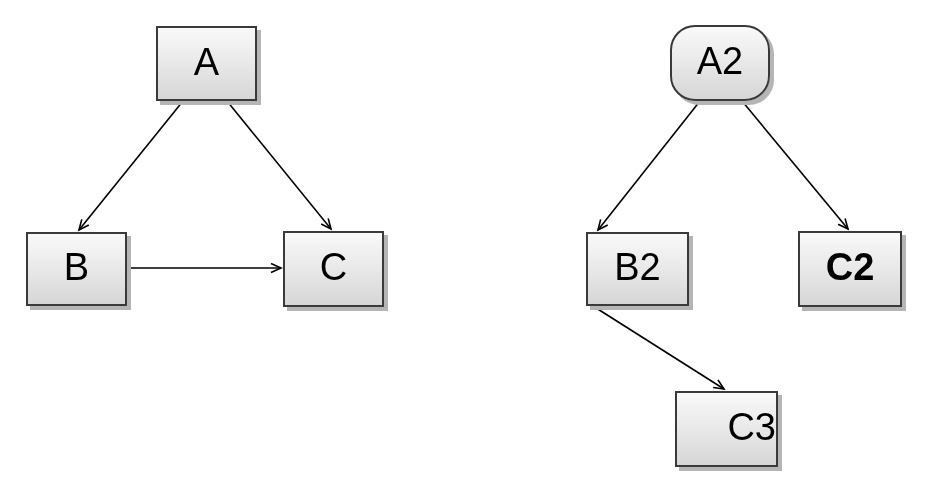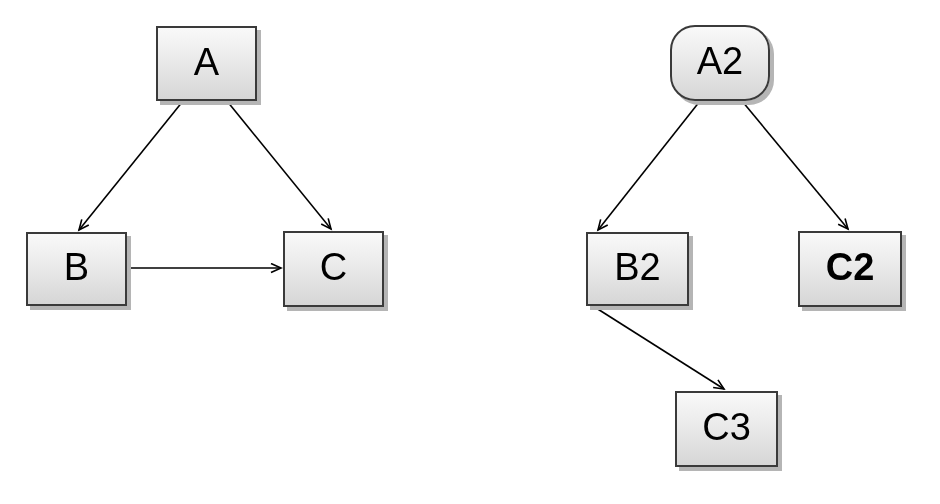--- a/index.html
+++ b/index.html
@@ -87,17 +87,17 @@
       </div>
       <div class="node" style="left: 670px; top: 25px; width: 100px; height: 76px; border-radius: 25px;">
         <span class="node-label">A2</span>
       </div>
       <div class="node" style="left: 542px; top: 232px; width: 103px; height: 74px; margin-left: 44px;">
         <span class="node-label">B2</span>
       </div>
       <div class="node" style="left: 798px; top: 231px; width: 104px; height: 76px; font-weight: bold;">
         <span class="node-label">C2</span>
       </div>
-      <div class="node" style="left: 675px; top: 391px; width: 103px; height: 76px;">
+      <div class="node" style="left: 675px; top: 391px; width: 103px; height: 76px; justify-content: flex-end;">
         <span class="node-label">C3</span>
       </div>
     </div>
 </div>
 
 </body></html>

